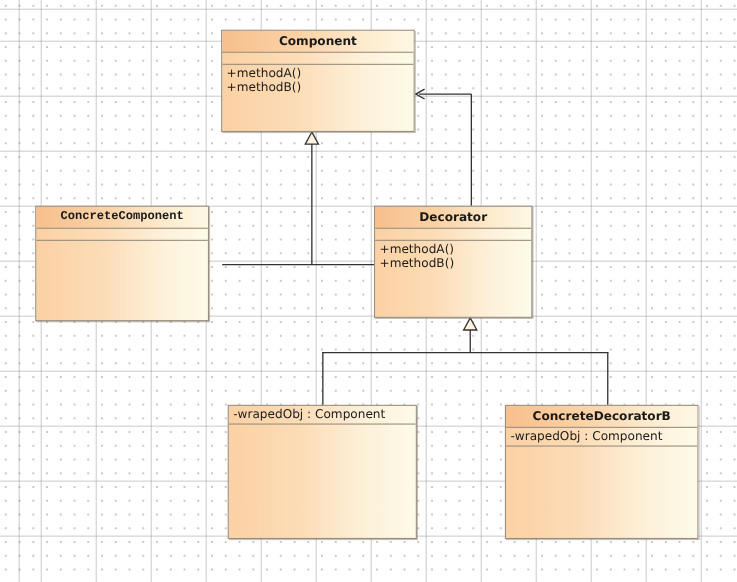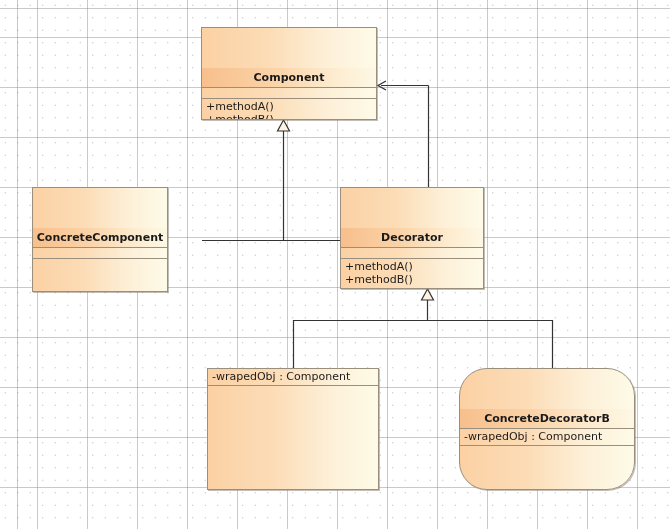--- a/index.html
+++ b/index.html
@@ -65,21 +65,20 @@
     box-sizing: border-box;
     height: 20px;
     line-height: 19px;
     text-align: center;
     font-size: 11px;
     font-weight: bold;
     color: #1a1a1a;
     border-bottom: 1px solid #9a8e7d;
     background: linear-gradient(to right, #f7bf8c 0%, #fbd3a8 42%, #fdeccf 76%, #fdf8e4 100%);
     white-space: nowrap;
-    margin-top: 40px;
   }
   .uml-attrs {
     box-sizing: border-box;
     border-bottom: 1px solid #9a8e7d;
     padding: 1px 4px 2px 4px;
     min-height: 10px;
   }
   .uml-ops {
     box-sizing: border-box;
     padding: 1px 16px 2px 4px;
@@ -131,21 +130,21 @@
 
   <div class="umlbox" style="left:201px; top:27px; width:176px; height:93px;">
     <div class="uml-title">Component</div>
     <div class="uml-attrs empty" style="height:11px;"></div>
     <div class="uml-ops">
       <div class="uml-line">+methodA()</div>
       <div class="uml-line">+methodB()</div>
     </div>
   </div>
 
-  <div class="umlbox" style="left:32px; top:187px; width:136px; height:105px;">
+  <div class="umlbox" style="left:32px; top:187px; width:158px; height:105px;font-family:Liberation Mono, monospace;">
     <div class="uml-title">ConcreteComponent</div>
     <div class="uml-attrs empty" style="height:11px;"></div>
     <div class="uml-ops empty"></div>
   </div>
 
   <div class="umlbox" style="left:340px; top:187px; width:144px; height:102px;">
     <div class="uml-title">Decorator</div>
     <div class="uml-attrs empty" style="height:11px;"></div>
     <div class="uml-ops">
       <div class="uml-line">+methodA()</div>
@@ -153,21 +152,21 @@
     </div>
   </div>
 
   <div class="umlbox" style="left:207px; top:368px; width:172px; height:122px;">
     <div class="uml-attrs">
       <div class="uml-line">-wrapedObj : Component</div>
     </div>
     <div class="uml-ops empty"></div>
   </div>
 
-  <div class="umlbox" style="left:459px; top:368px; width:176px; height:122px;border-radius:28px;">
+  <div class="umlbox" style="left:459px; top:368px; width:176px; height:122px;">
     <div class="uml-title">ConcreteDecoratorB</div>
     <div class="uml-attrs">
       <div class="uml-line">-wrapedObj : Component</div>
     </div>
     <div class="uml-ops empty"></div>
   </div>
 
 </div>
 
 </body></html>

